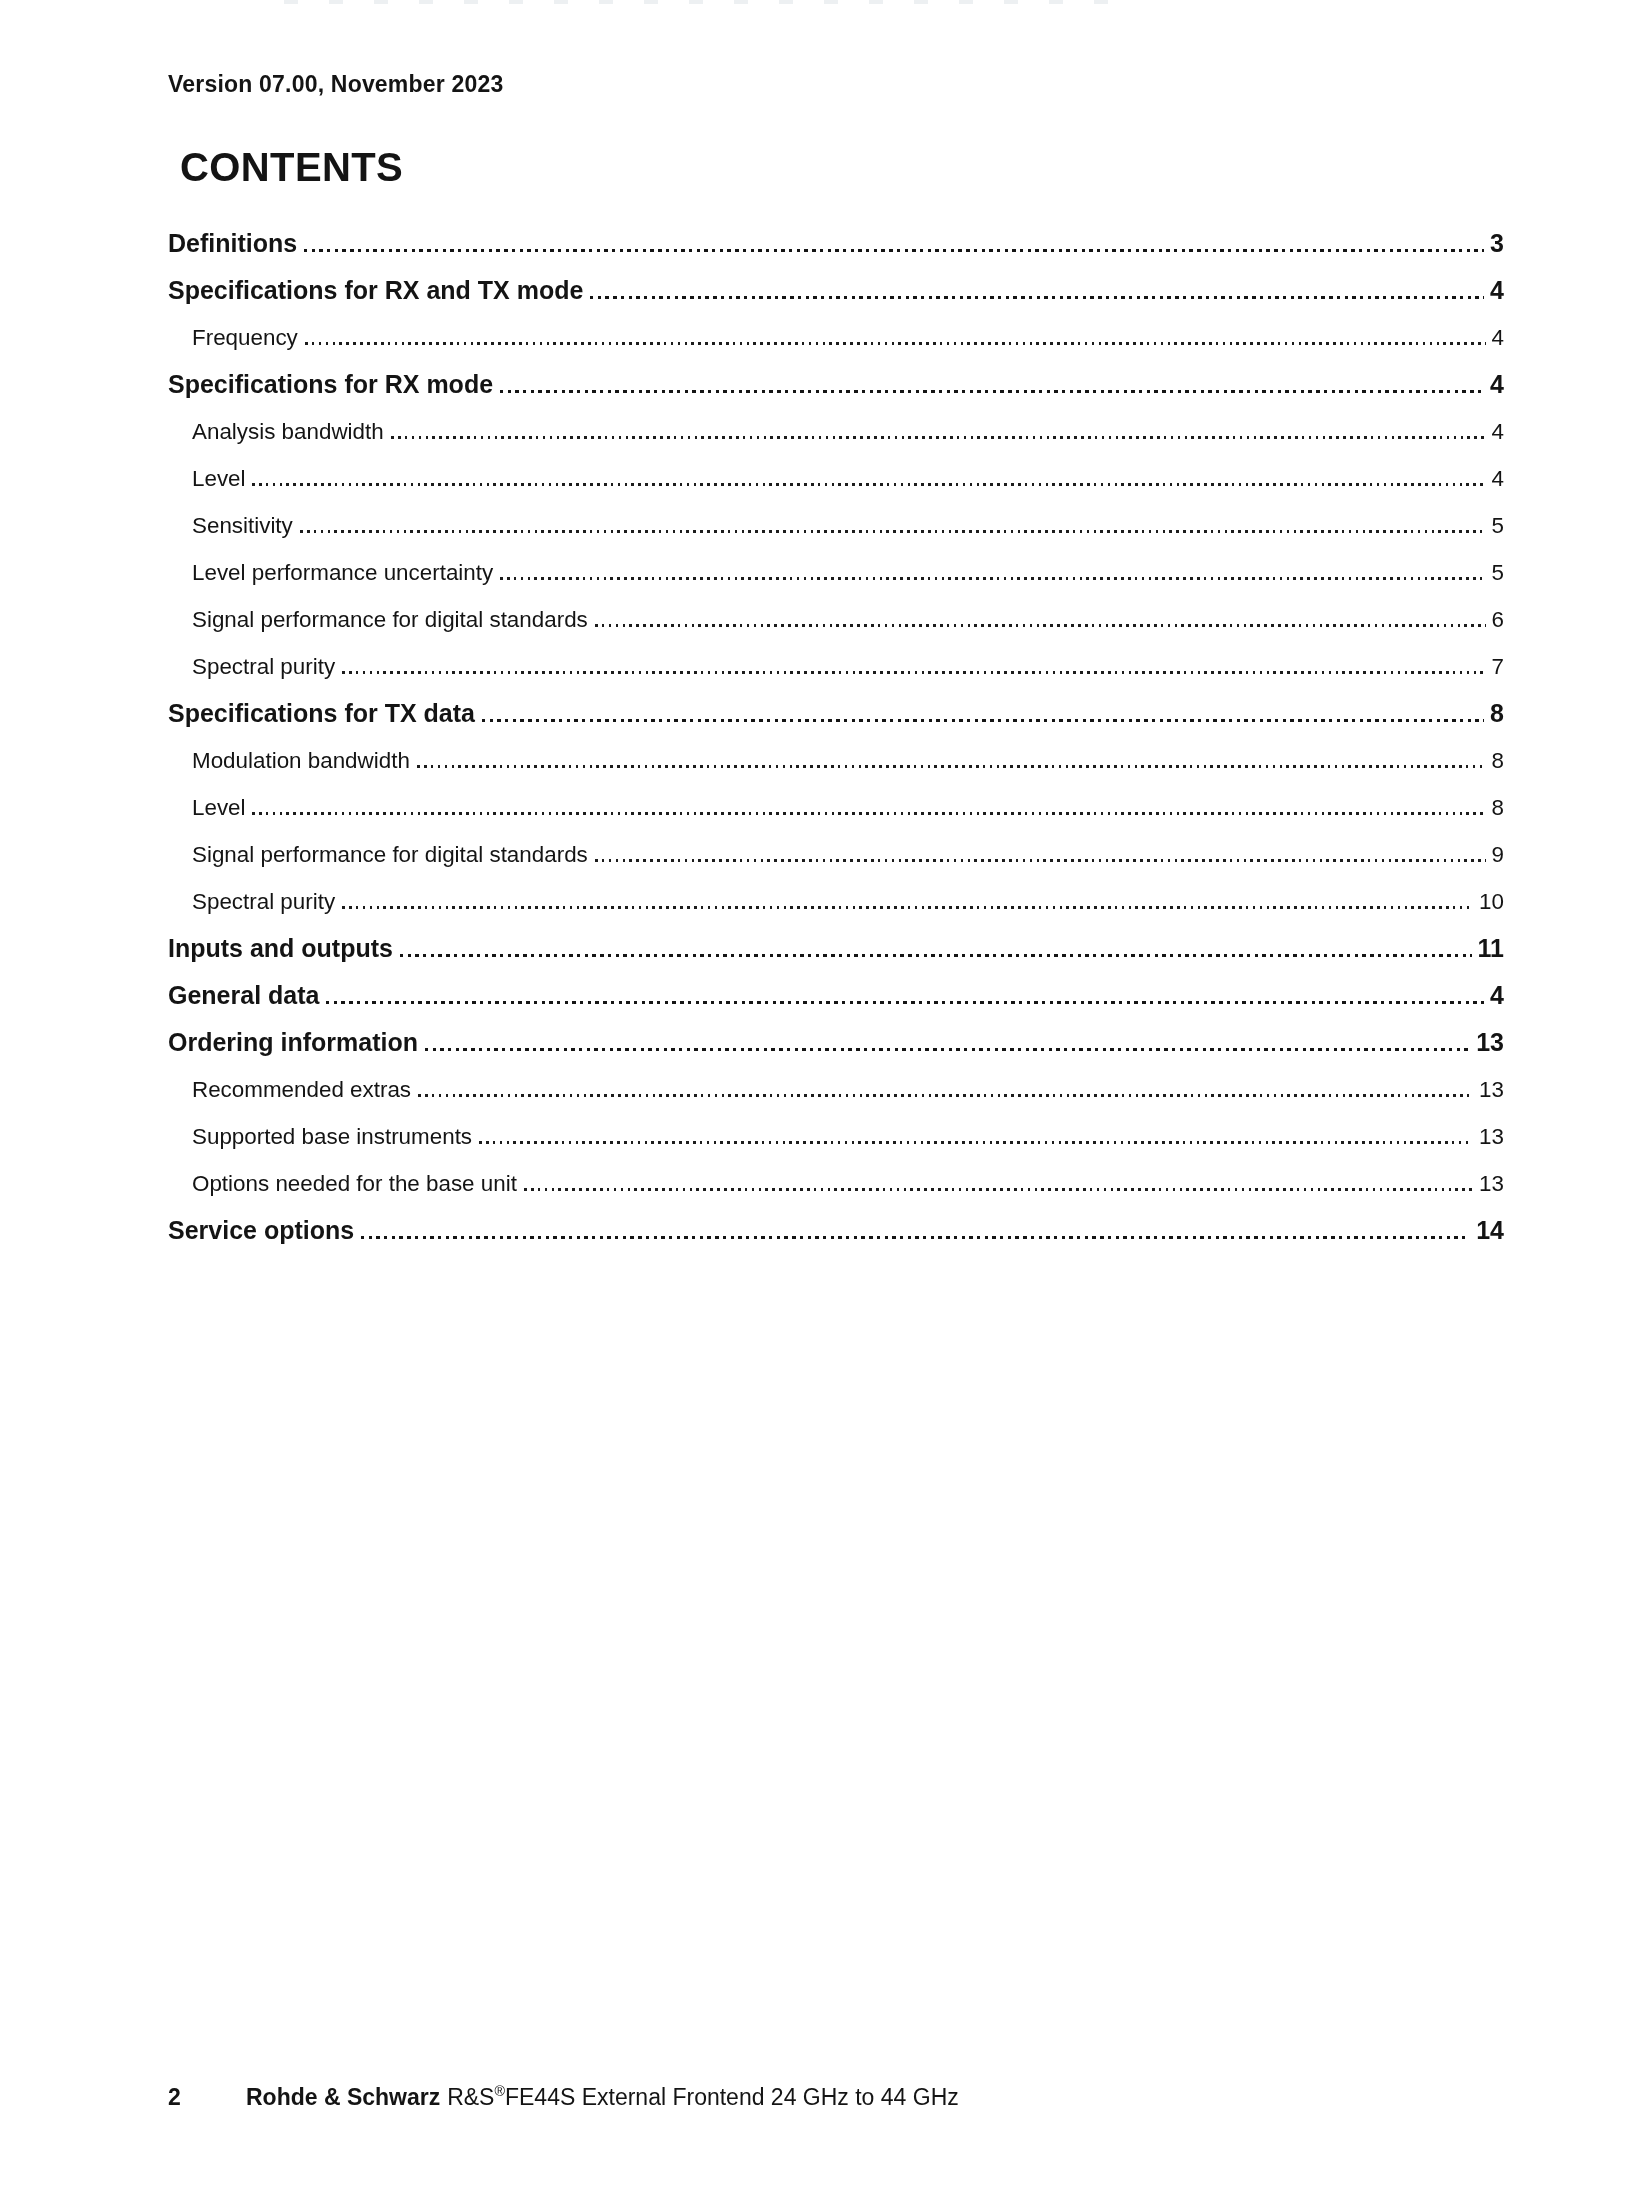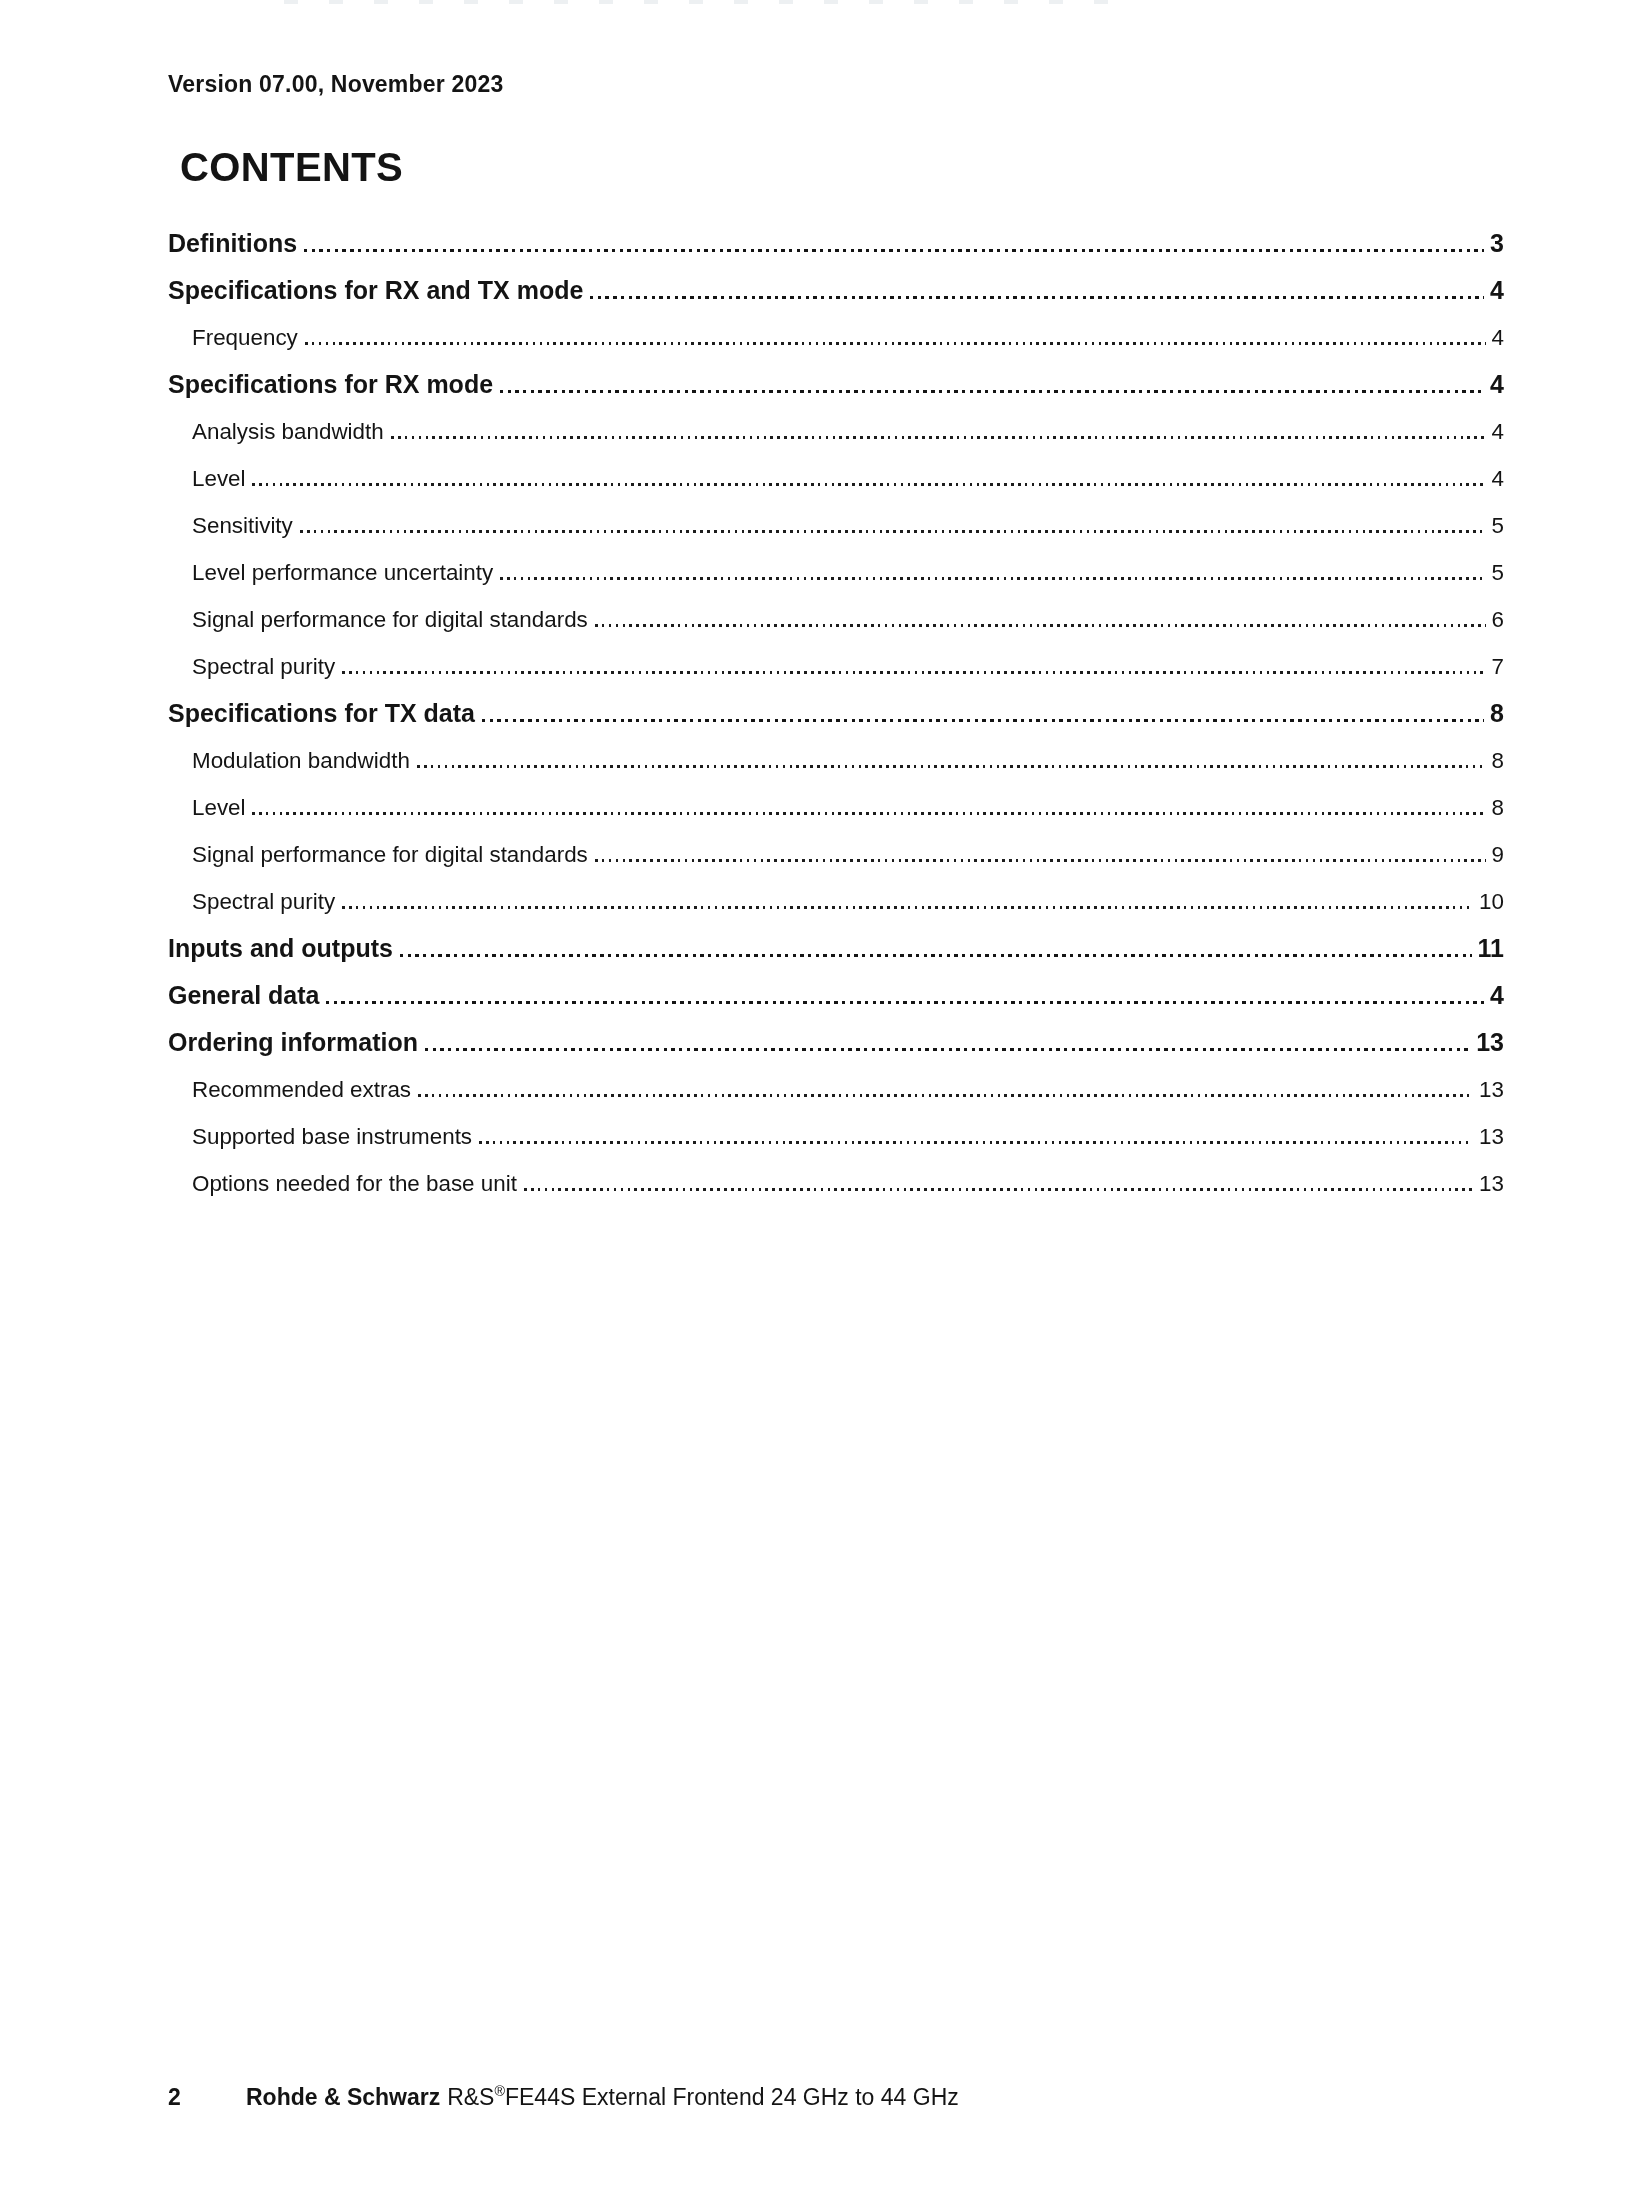--- a/index.html
+++ b/index.html
@@ -174,20 +174,25 @@
       <div class="toc-row level-2">
     <span class="toc-label">Supported base instruments</span>
     <span class="toc-leader"></span>
     <span class="toc-page">13</span>
   </div>
       <div class="toc-row level-2">
     <span class="toc-label">Options needed for the base unit</span>
     <span class="toc-leader"></span>
     <span class="toc-page">13</span>
   </div>
+      <div class="toc-row level-1">
+    <span class="toc-label">Service options</span>
+    <span class="toc-leader"></span>
+    <span class="toc-page">14</span>
+  </div>
     </div>
 
   <div class="footer">
     <span class="footer-pageno">2</span>
     <span class="footer-text"><span class="footer-brand">Rohde &amp; Schwarz</span><span class="footer-prefix">R&amp;S</span><sup>®</sup><span>FE44S External Frontend 24 GHz to 44 GHz</span></span>
   </div>
 
 </div>
 
 

